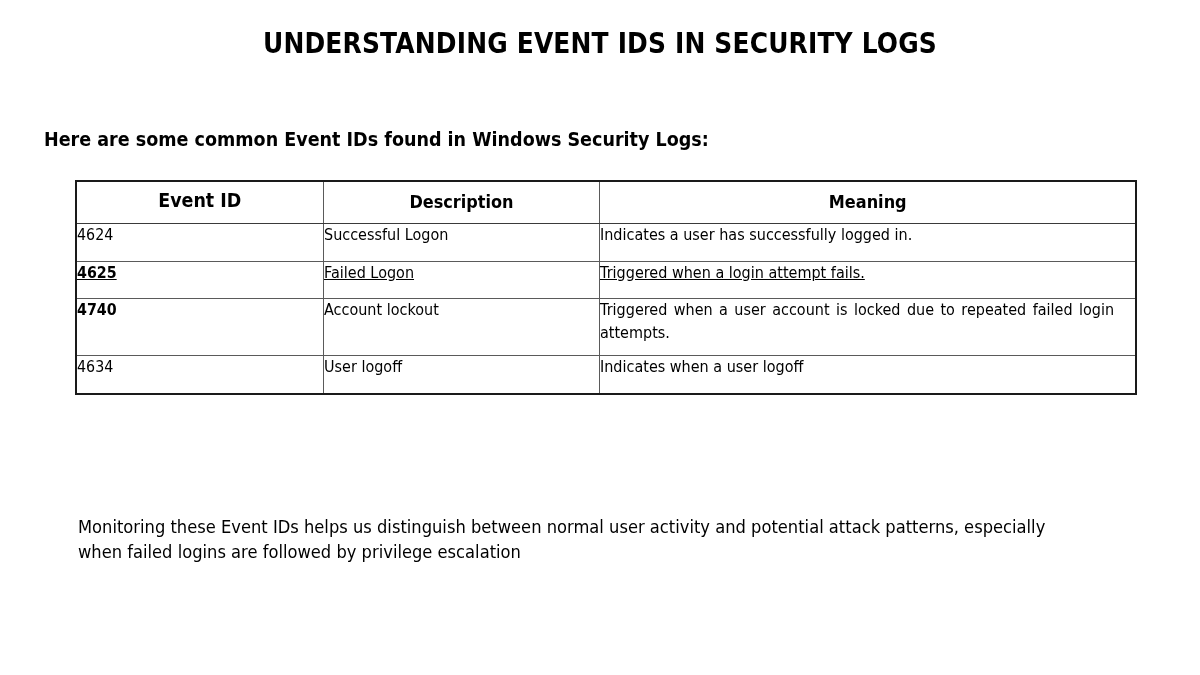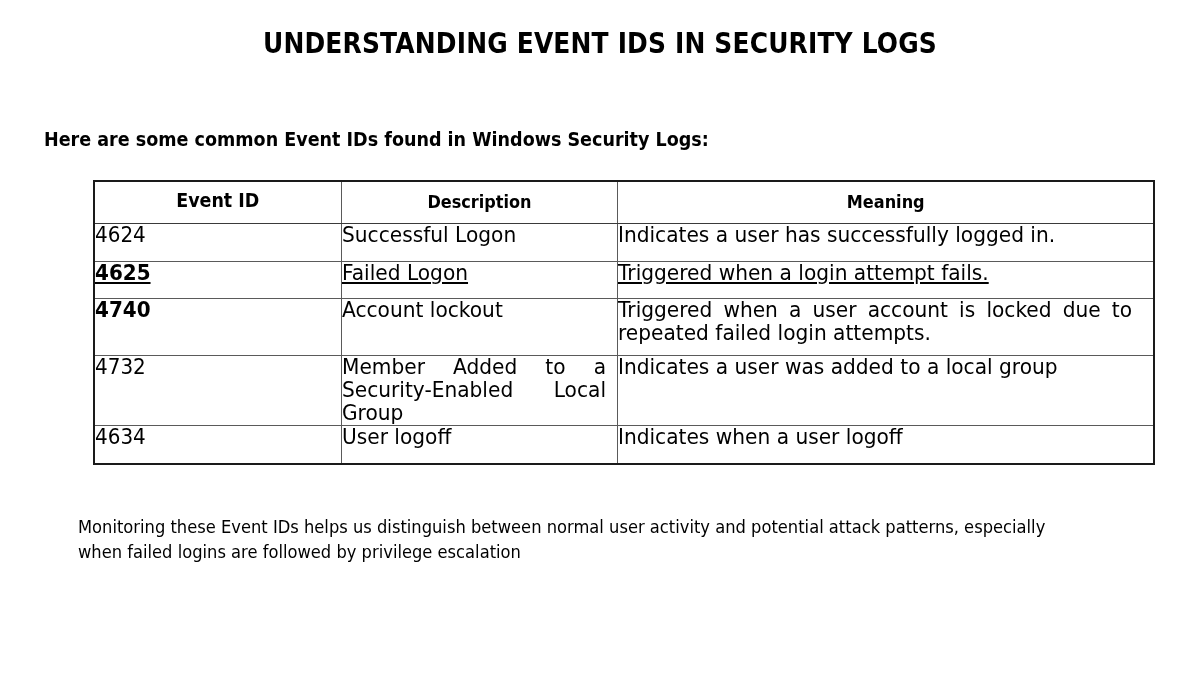--- a/index.html
+++ b/index.html
@@ -50,21 +50,21 @@
     line-height: 1.2;
     white-space: nowrap;
     transform: scaleX(0.9);
     transform-origin: left top;
   }
 
   
   .evt-table {
     position: absolute;
     top: 180px;
-    left: 93px;
+    left: 75px;
     width: 1060px;
     border-collapse: collapse;
     table-layout: fixed;
     border: 2px solid #1a1a1a;
     background: #ffffff;
   }
   .evt-table td,
   .evt-table th {
     border: 1px solid #5a5a5a;
     vertical-align: top;
@@ -93,21 +93,21 @@
     transform: scaleX(0.92);
   }
   .hdr.hdr-id .htxt {
     font-size: 19px;
     line-height: 37px;
   }
 
   
   .cell {
     font-family: "DejaVu Sans", sans-serif;
-    font-size: 21px;
+    font-size: 15px;
     line-height: 23px;
   }
   .cell-inner {
     display: block;
     transform: scaleX(0.95);
     transform-origin: left top;
   }
   .cell-id {
     padding: 7px 0 8px 9px;
   }
@@ -220,31 +220,20 @@
         </td>
         <td class="cell cell-desc">
           <span class="cell-inner">Account lockout</span>
         </td>
         <td class="cell cell-mean">
           <span class="cell-inner">Triggered when a user account is locked due to repeated failed login attempts.</span>
         </td>
       </tr>
 
 
-      <tr class="r5">
-        <td class="cell cell-id">
-          <span class="cell-inner">4732</span>
-        </td>
-        <td class="cell cell-desc">
-          <span class="cell-inner">Member Added to a Security-Enabled Local Group</span>
-        </td>
-        <td class="cell cell-mean">
-          <span class="cell-inner">Indicates a user was added to a local group</span>
-        </td>
-      </tr>
 
       <tr class="r6">
         <td class="cell cell-id">
           <span class="cell-inner">4634</span>
         </td>
         <td class="cell cell-desc">
           <span class="cell-inner">User logoff</span>
         </td>
         <td class="cell cell-mean">
           <span class="cell-inner">Indicates when a user logoff</span>

